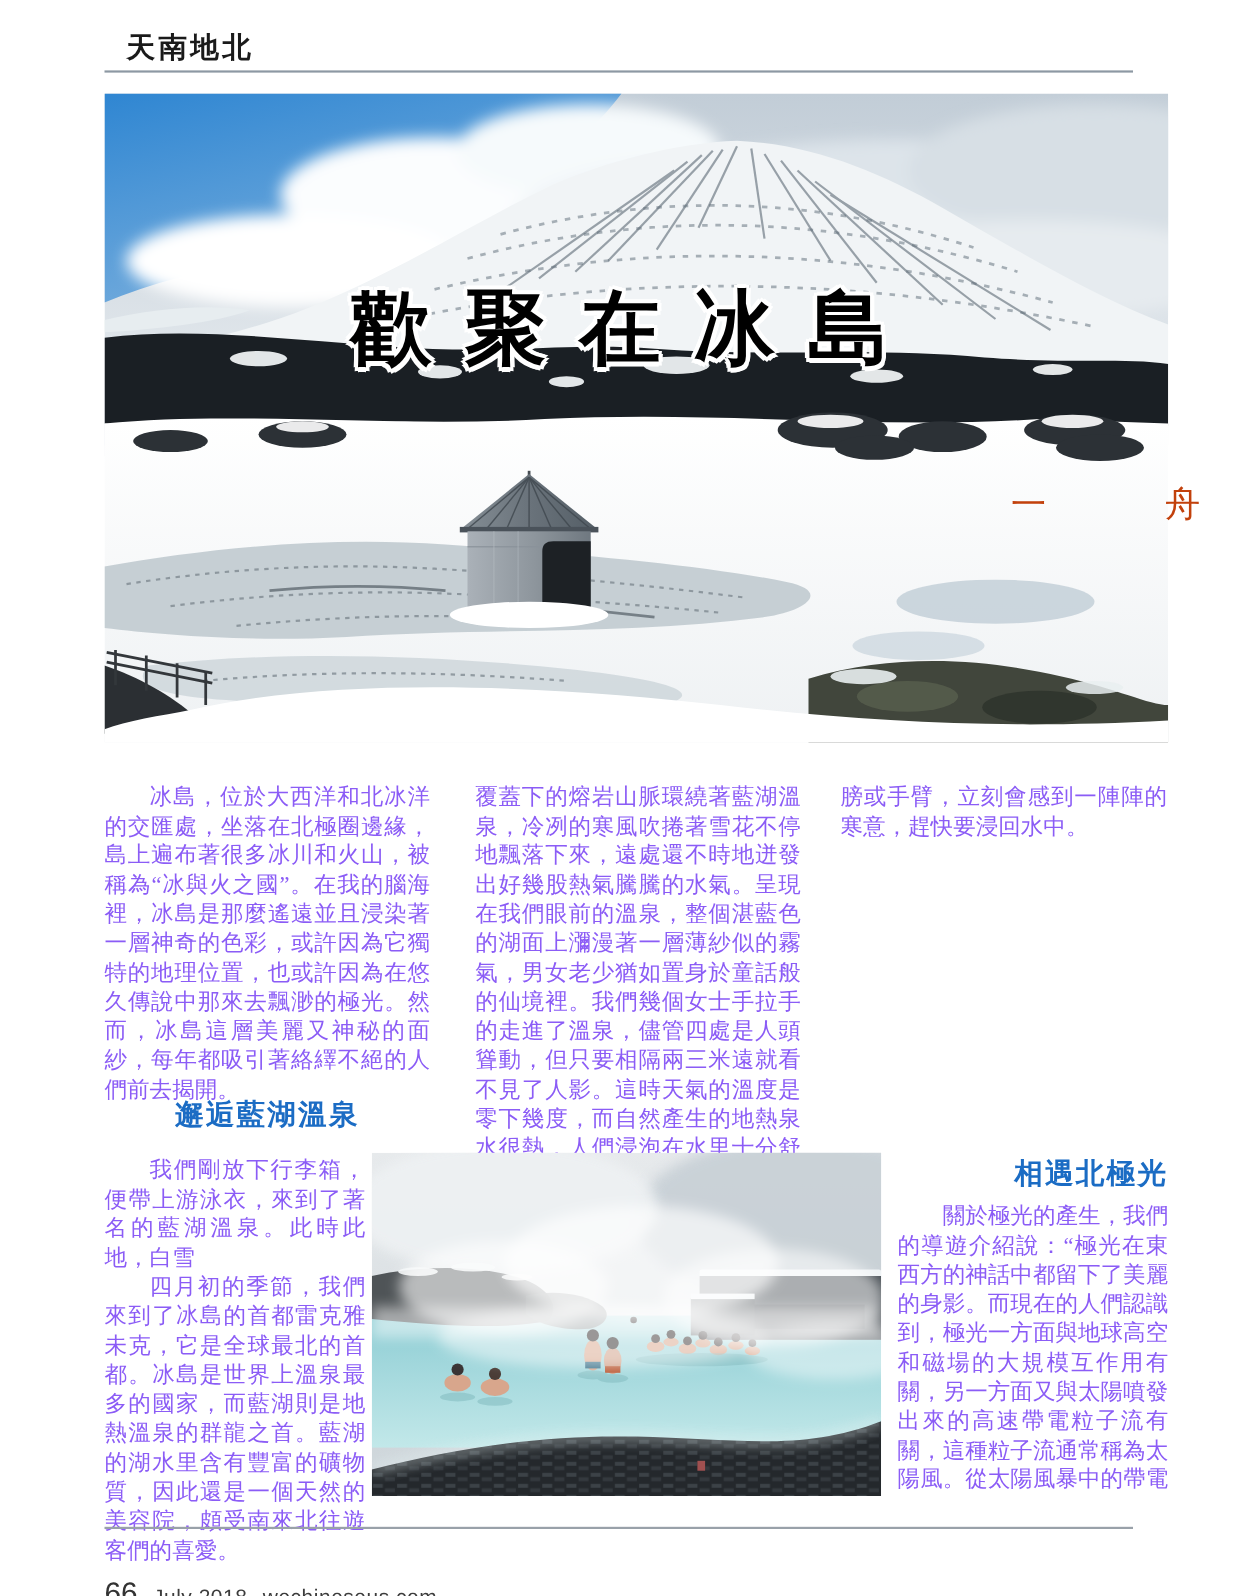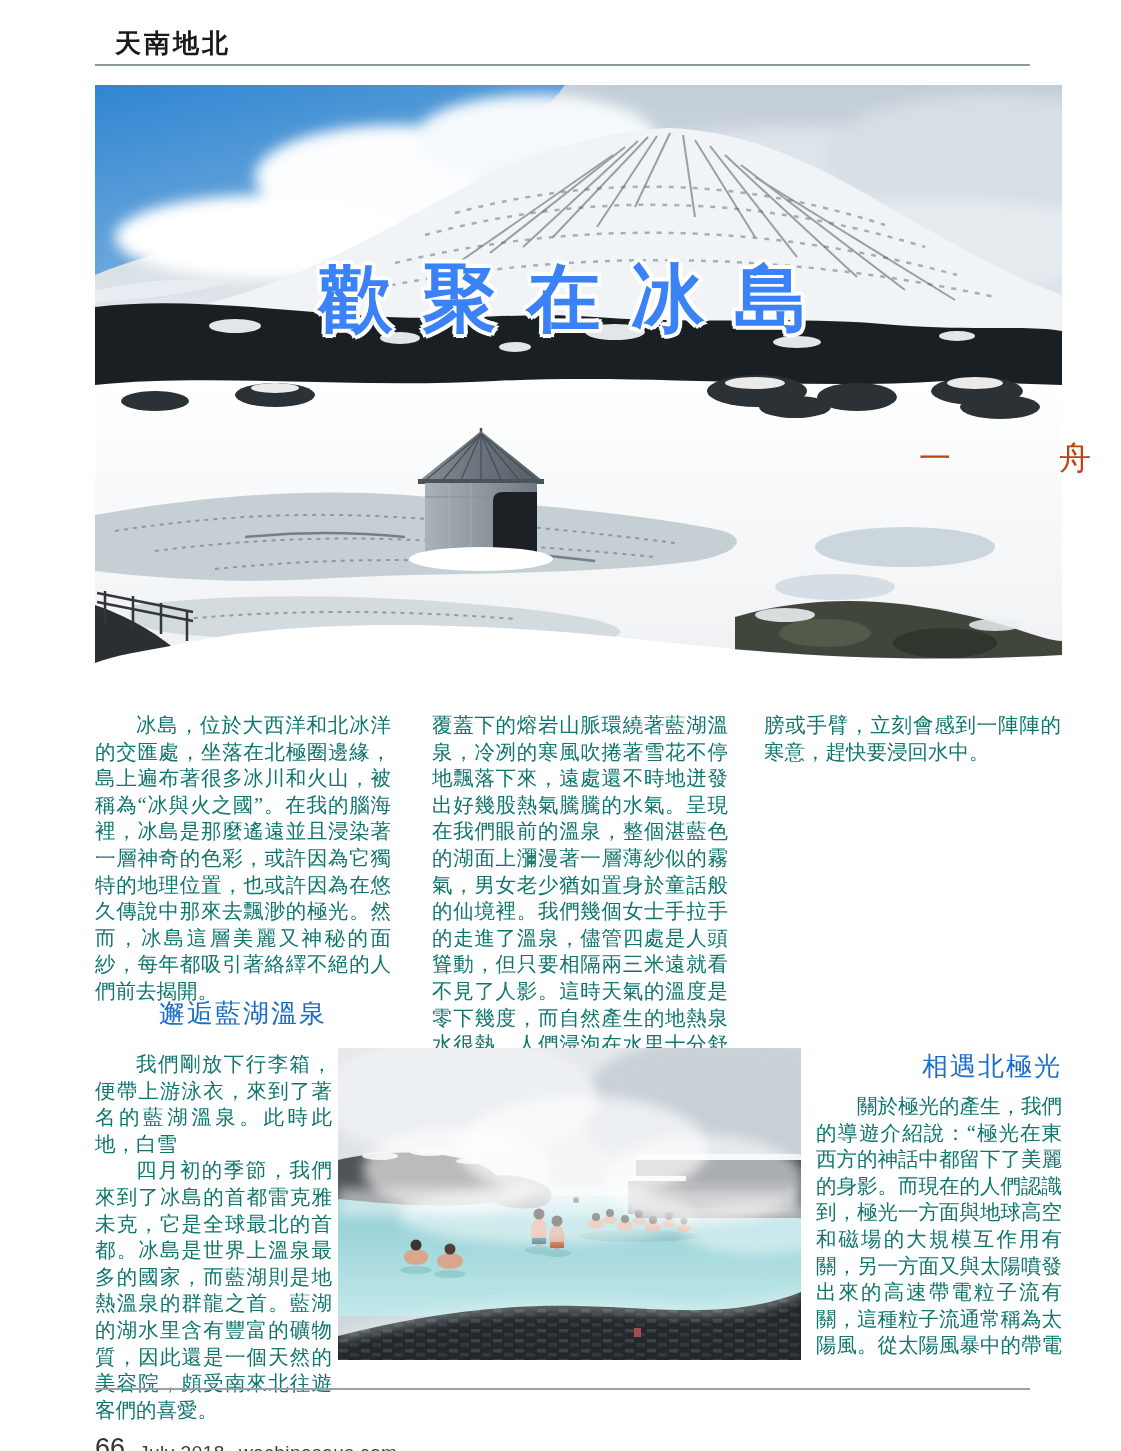--- a/index.html
+++ b/index.html
@@ -16,48 +16,48 @@
   }
   .rule{background:#8d98a3;height:2px;left:95px;width:935px;}
   .rule.footer-rule{height:1.5px;top:1388px;background:#99a1a9;}
   .rule.header-rule{top:64px;}
   
   .hero{left:95px;top:85px;width:967px;height:590px;}
   .hero svg{display:block;width:967px;height:590px;}
   .hero-title{
     position:absolute;left:50%;top:165px;transform:translateX(-50%);
     white-space:nowrap;font-weight:bold;font-size:74px;letter-spacing:30px;
-    color:#3b82f6;
+    color:#000000;
     text-shadow:-3px -3px 0 #fff,3px -3px 0 #fff,-3px 3px 0 #fff,3px 3px 0 #fff,
                  0 -4px 0 #fff,0 4px 0 #fff,-4px 0 0 #fff,4px 0 0 #fff;
     font-family:"Liberation Sans","DejaVu Sans",sans-serif;
   }
   .hero-author{
     position:absolute;left:800px;top:352px;font-size:32px;color:#c2410c;
     letter-spacing:38px;white-space:nowrap;
     font-family:"Liberation Serif","DejaVu Serif",serif;
     margin-left:24px;
   }
   
   .cn{
     font-family:"Liberation Serif","DejaVu Serif",serif;
-    font-size:20.5px;line-height:26.6px;color:#0f766e;
+    font-size:20.5px;line-height:26.6px;color:#8b5cf6;
     text-align:justify;text-justify:inter-ideograph;
   }
   .cn p{margin:0;}
   .cn p.indent{text-indent:2em;}
   .col1-top{left:95px;top:712px;width:296px;}
   .col1-heading{left:95px;top:996px;width:296px;text-align:center;}
   .col1-bottom{left:95px;top:1051px;width:237px;}
   .col2-top{left:432px;top:712px;width:296px;}
   .col3-top{left:764px;top:712px;width:297px;}
   .col3-heading{left:816px;top:1049px;width:246px;text-align:right;}
   .col3-bottom{left:816px;top:1093px;width:246px;}
   .sub{
-    font-family:"Liberation Sans","DejaVu Sans",sans-serif;font-weight:normal;
+    font-family:"Liberation Sans","DejaVu Sans",sans-serif;font-weight:bold;
     font-size:26px;color:#1b6cc4;letter-spacing:2px;
   }
   
   .lagoon{left:338px;top:1048px;width:463px;height:312px;}
   .lagoon svg{display:block;width:463px;height:312px;}
   
   .footer{left:95px;top:1394px;display:flex;align-items:flex-end;gap:14px;color:#3c3c3c;}
   .footer .pageno{font-size:27px;color:#333;}
   .footer .small{font-size:19px;color:#3c3c3c;letter-spacing:0.5px;margin-top:48px;}
 </style>

